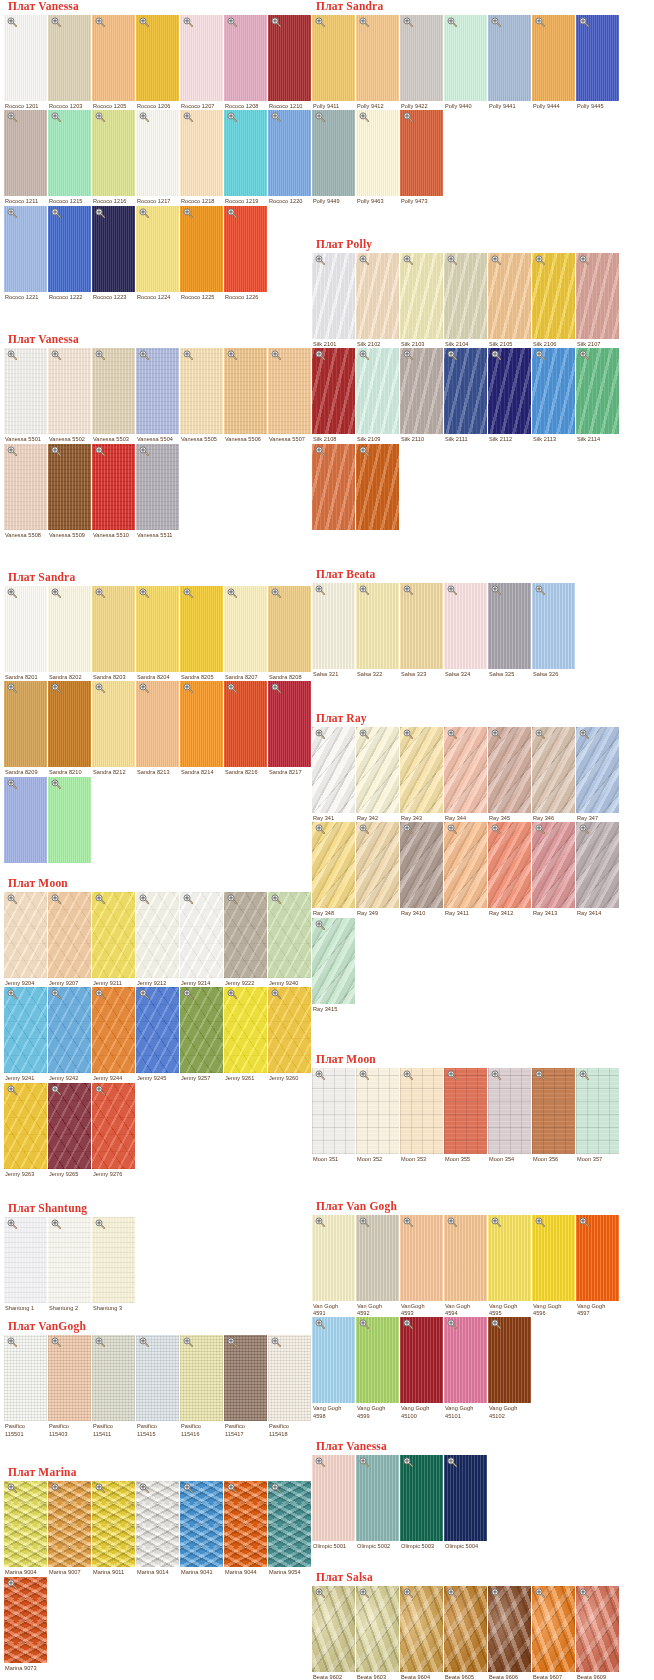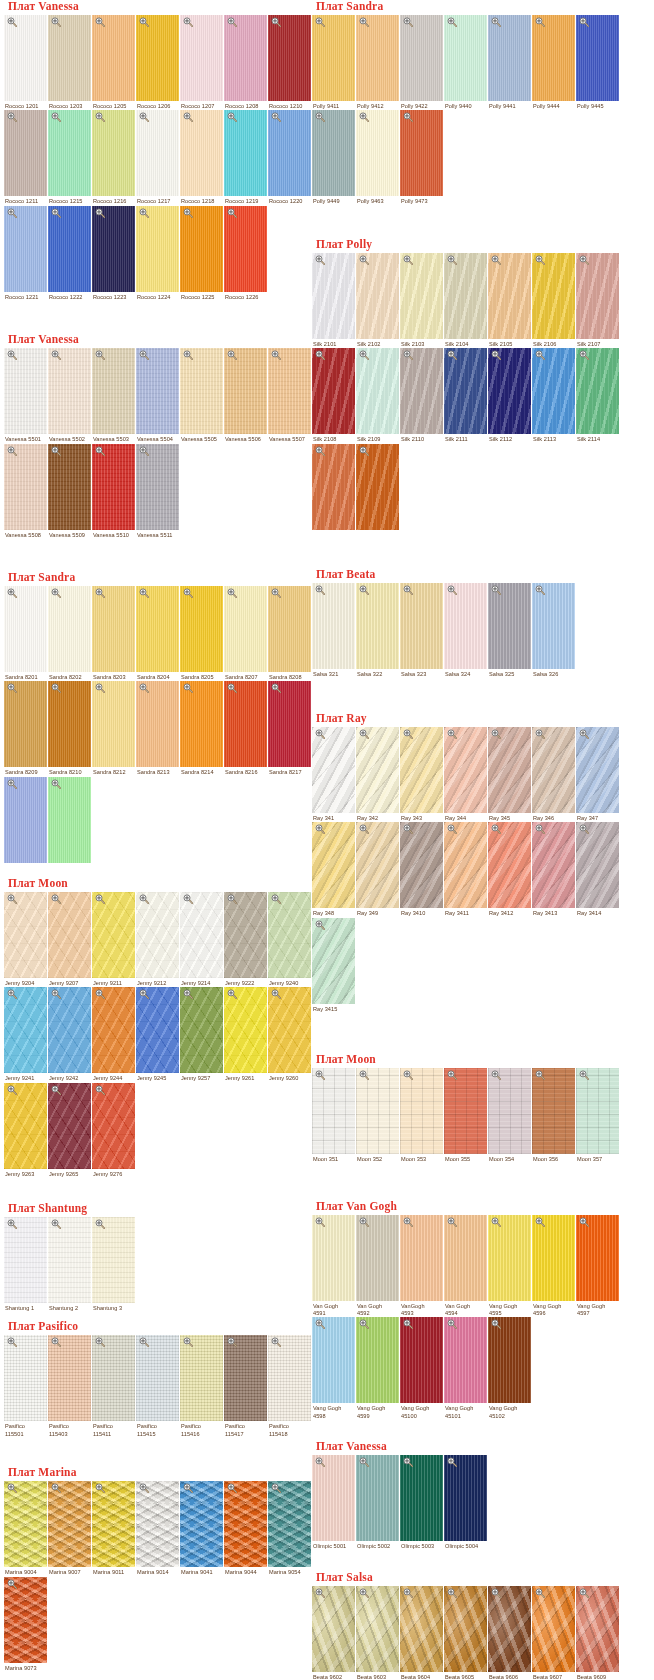--- a/index.html
+++ b/index.html
@@ -1047,21 +1047,21 @@
                     <path d="M4.0 2.3 V5.5 M2.4 3.9 H5.6" stroke="#404040" stroke-width="0.8" stroke-linecap="round"></path>
                   </svg>
                 </span>
               </div>
               <div class="label">Shantung 3</div>
             </div>
           </div>
         </div>
         <div style="height: 2px;"></div>
         <div class="group">
-          <div class="group-title">Плат Pasifico</div>
+          <div class="group-title">Плат VanGogh</div>
           <div class="row">
             <div class="cell">
               <div class="swatch" style="background-color: rgb(244, 244, 239);">
                 <div class="tex" style="background-image: repeating-linear-gradient(0deg, rgba(0, 0, 0, 0.08) 0px, rgba(0, 0, 0, 0.08) 1px, rgba(255, 255, 255, 0.13) 1px, rgba(255, 255, 255, 0.13) 3px), repeating-linear-gradient(90deg, rgba(0, 0, 0, 0.07) 0px, rgba(0, 0, 0, 0.07) 1px, rgba(255, 255, 255, 0.11) 1px, rgba(255, 255, 255, 0.11) 3px);"></div>
                 <span class="mag">
                   <svg viewBox="0 0 10 10" width="10" height="10">
                     <path d="M6.2 6.0 L9.3 9.3" stroke="#8a7456" stroke-width="1.6" stroke-linecap="round" fill="none"></path>
                     <path d="M6.2 6.0 L9.3 9.3" stroke="#d9cbb0" stroke-width="0.6" stroke-linecap="round" fill="none"></path>
                     <circle cx="4.0" cy="3.9" r="3.0" fill="#fbfbfb" stroke="#6d6d6d" stroke-width="0.9"></circle>
                     <path d="M4.0 2.3 V5.5 M2.4 3.9 H5.6" stroke="#404040" stroke-width="0.8" stroke-linecap="round"></path>

